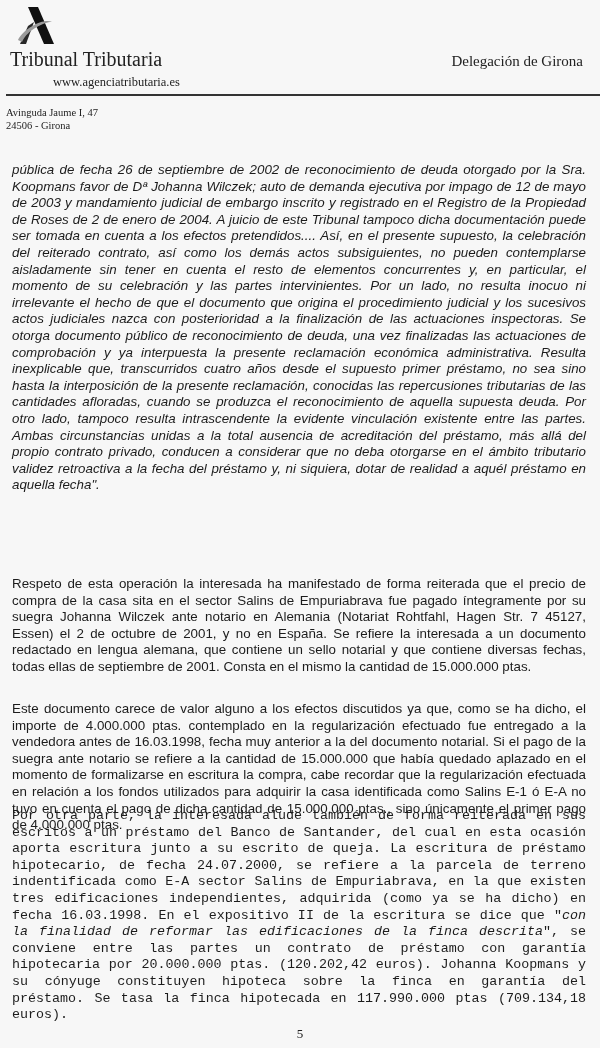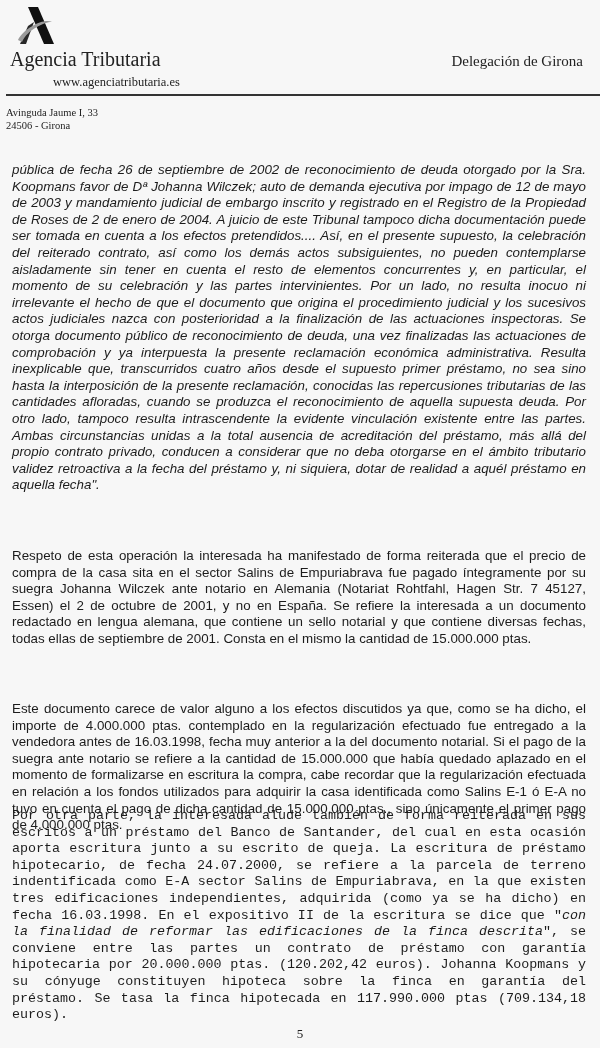--- a/index.html
+++ b/index.html
@@ -31,46 +31,46 @@
     font-family: "Liberation Serif", serif; font-size: 10.5px; line-height: 13px; color: #222;
   }
   .body-text {
     position: absolute; left: 12px; width: 574px;
     font-family: "Liberation Sans", sans-serif; font-size: 13.35px; line-height: 16.6px;
     color: #1c1c1c; text-align: justify;
   }
   .body-text p { margin: 0; }
   .italic { font-style: italic; }
   .p1 { top: 162px; }
-  .p2 { top: 548px; }
+  .p2 { top: 576px; }
   .p3 { top: 701px; }
   .p4 { top: 808px; font-family: Liberation Mono, monospace; }
   .page-number {
     position: absolute; left: 0; right: 0; top: 1026px; text-align: center;
     font-family: "Liberation Serif", serif; font-size: 13px; color: #222;
   }
 </style>
 </head>
 <body>
 
 <div class="page">
 
   <svg class="logo" viewBox="0 0 44 44">
     <polygon points="14,3 24,3 40,40 30,40" fill="#111"></polygon>
     <polygon points="14,22 20,18 12,40 6,40" fill="#111" opacity="0.9"></polygon>
     <path d="M4,36 C10,24 30,14 38,18 C34,17 14,24 8,38 Z" fill="#9a9a9a"></path>
   </svg>
 
-  <div class="org-name">Agencia Tributaria</div>
+  <div class="org-name">Tribunal Tributaria</div>
   <div class="org-url">www.agenciatributaria.es</div>
   <div class="delegation">Delegación  de Girona</div>
   <div class="header-rule"></div>
 
   <div class="address">
-    <div>Avinguda Jaume I, 33</div>
+    <div>Avinguda Jaume I, 47</div>
     <div>24506 - Girona</div>
   </div>
 
   <div class="body-text p1 italic">
     <p>pública de fecha 26 de septiembre de 2002 de reconocimiento de deuda otorgado por la Sra. Koopmans favor de Dª Johanna Wilczek; auto de demanda ejecutiva por impago de 12 de mayo de 2003 y mandamiento judicial de embargo inscrito y registrado en el Registro de la Propiedad de Roses de 2 de enero de 2004. A juicio de este Tribunal tampoco dicha documentación puede ser tomada en cuenta a los efectos pretendidos.... Así, en el presente supuesto, la celebración del reiterado contrato, así como los demás actos subsiguientes, no pueden contemplarse aisladamente sin tener en cuenta el resto de elementos concurrentes y, en particular, el momento de su celebración y las partes intervinientes. Por un lado, no resulta inocuo ni irrelevante el hecho de que el documento que origina el procedimiento judicial y los sucesivos actos judiciales nazca con posterioridad a la finalización de las actuaciones inspectoras. Se otorga documento público de reconocimiento de deuda, una vez finalizadas las actuaciones de comprobación y ya interpuesta la presente reclamación económica administrativa. Resulta inexplicable que, transcurridos cuatro años desde el supuesto primer préstamo, no sea sino hasta la interposición de la presente reclamación, conocidas las repercusiones tributarias de las cantidades afloradas, cuando se produzca el reconocimiento de aquella supuesta deuda. Por otro lado, tampoco resulta intrascendente la evidente vinculación existente entre las partes. Ambas circunstancias unidas a la total ausencia de acreditación del préstamo, más allá del propio contrato privado, conducen a considerar que no deba otorgarse en el ámbito tributario validez retroactiva a la fecha del préstamo y, ni siquiera, dotar de realidad a aquél préstamo en aquella fecha".</p>
   </div>
 
   <div class="body-text p2">
     <p>Respeto de esta operación la interesada ha manifestado de forma reiterada que el precio de compra de la casa sita en el sector Salins de Empuriabrava fue pagado íntegramente por su suegra Johanna Wilczek ante notario en Alemania (Notariat Rohtfahl, Hagen Str. 7 45127, Essen) el 2 de octubre de 2001, y no en España.  Se refiere la interesada a un documento  redactado en lengua alemana, que contiene un sello notarial y que contiene diversas fechas, todas ellas de septiembre de 2001. Consta en el mismo la cantidad de 15.000.000 ptas.</p>
   </div>

